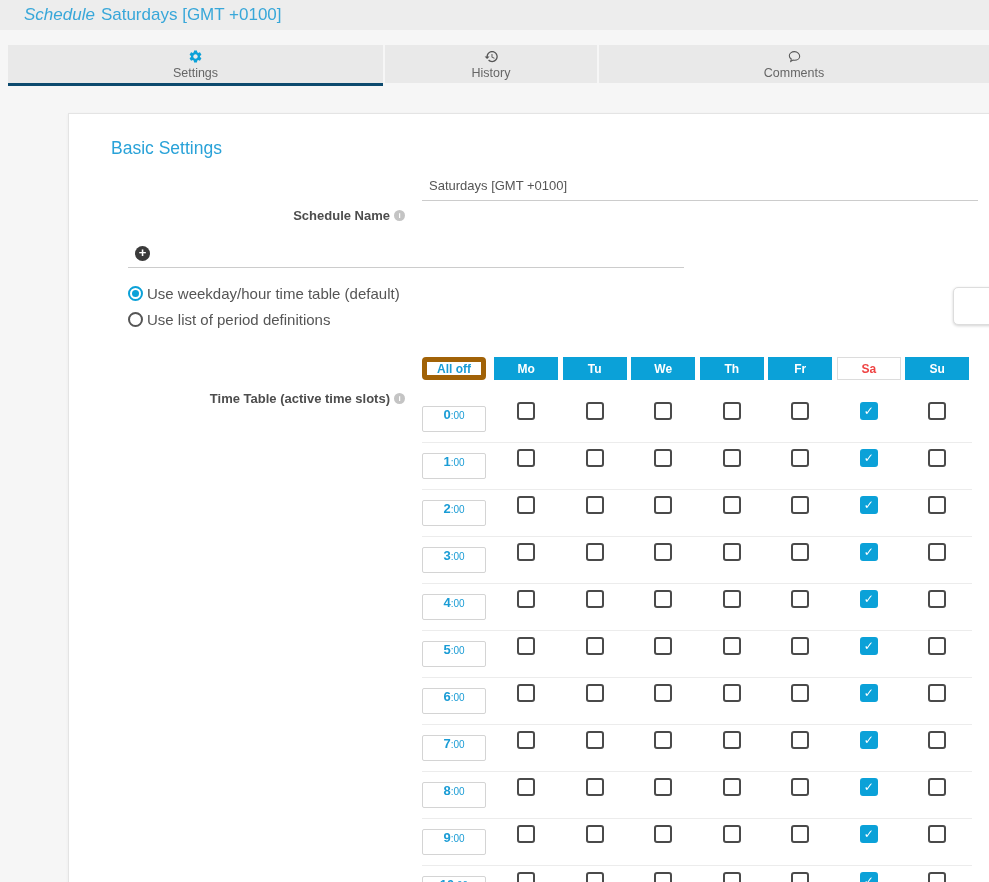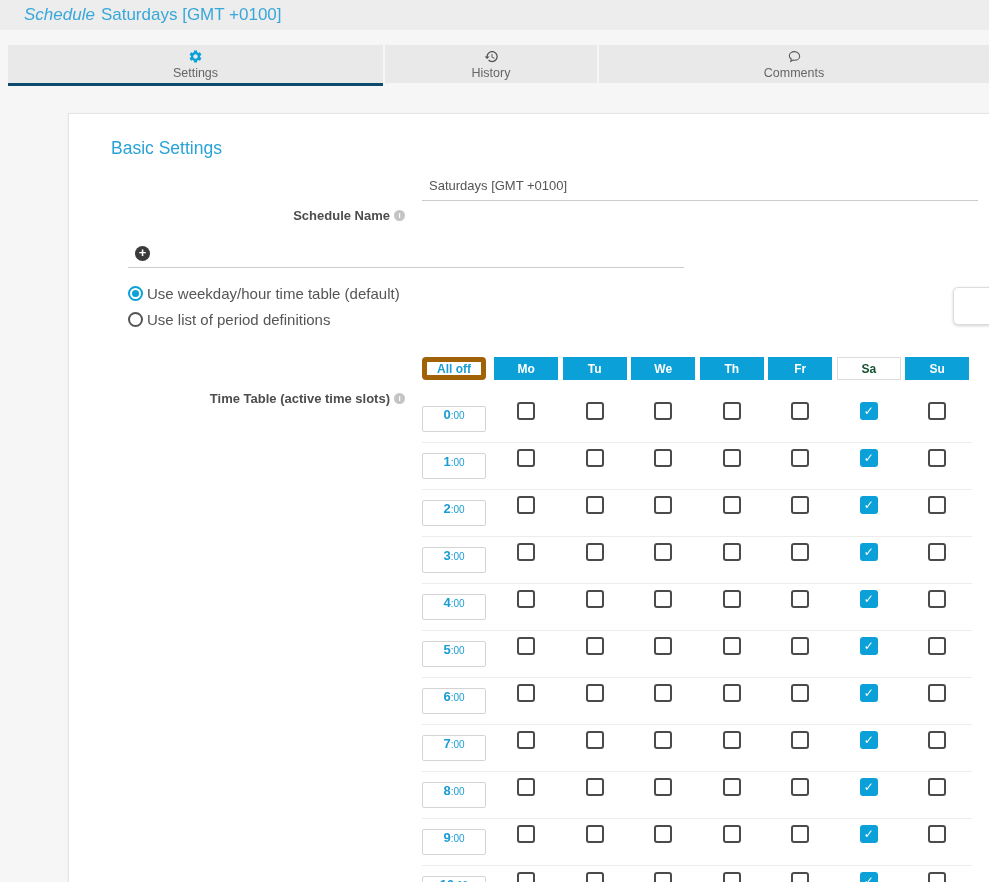--- a/index.html
+++ b/index.html
@@ -88,21 +88,21 @@
   .tt-header {
     display:grid; grid-template-columns:70px repeat(7,68.5px);
     margin-bottom:16px;
   }
   .day-btn {
     width:64px; height:23px; font-size:12px; font-weight:bold; border-radius:0;
     display:flex; align-items:center; justify-content:center; cursor:pointer;
     justify-self:center; border:none;
   }
   .day-btn.solid { background:#0ba1d8; color:#fff; }
-  .day-btn.outline { background:#fff; color:#14532d; border:1px solid #dcdcdc; }
+  .day-btn.outline { background:#fff; color:#ef4444; border:1px solid #dcdcdc; }
   .alloff-btn {
     width:64px; height:23px; background:#fff; border:5px solid #a16207; border-radius:4px;
     color:#1a9cd5; font-size:12px; font-weight:bold; cursor:pointer; justify-self:start;
     display:flex; align-items:center; justify-content:center;
   }
   .tt-row {
     display:grid; grid-template-columns:70px repeat(7,68.5px);
     height:47px; border-bottom:1px solid #ececec;
   }
   .tt-row:first-of-type { border-top:1px solid #ececec; }

